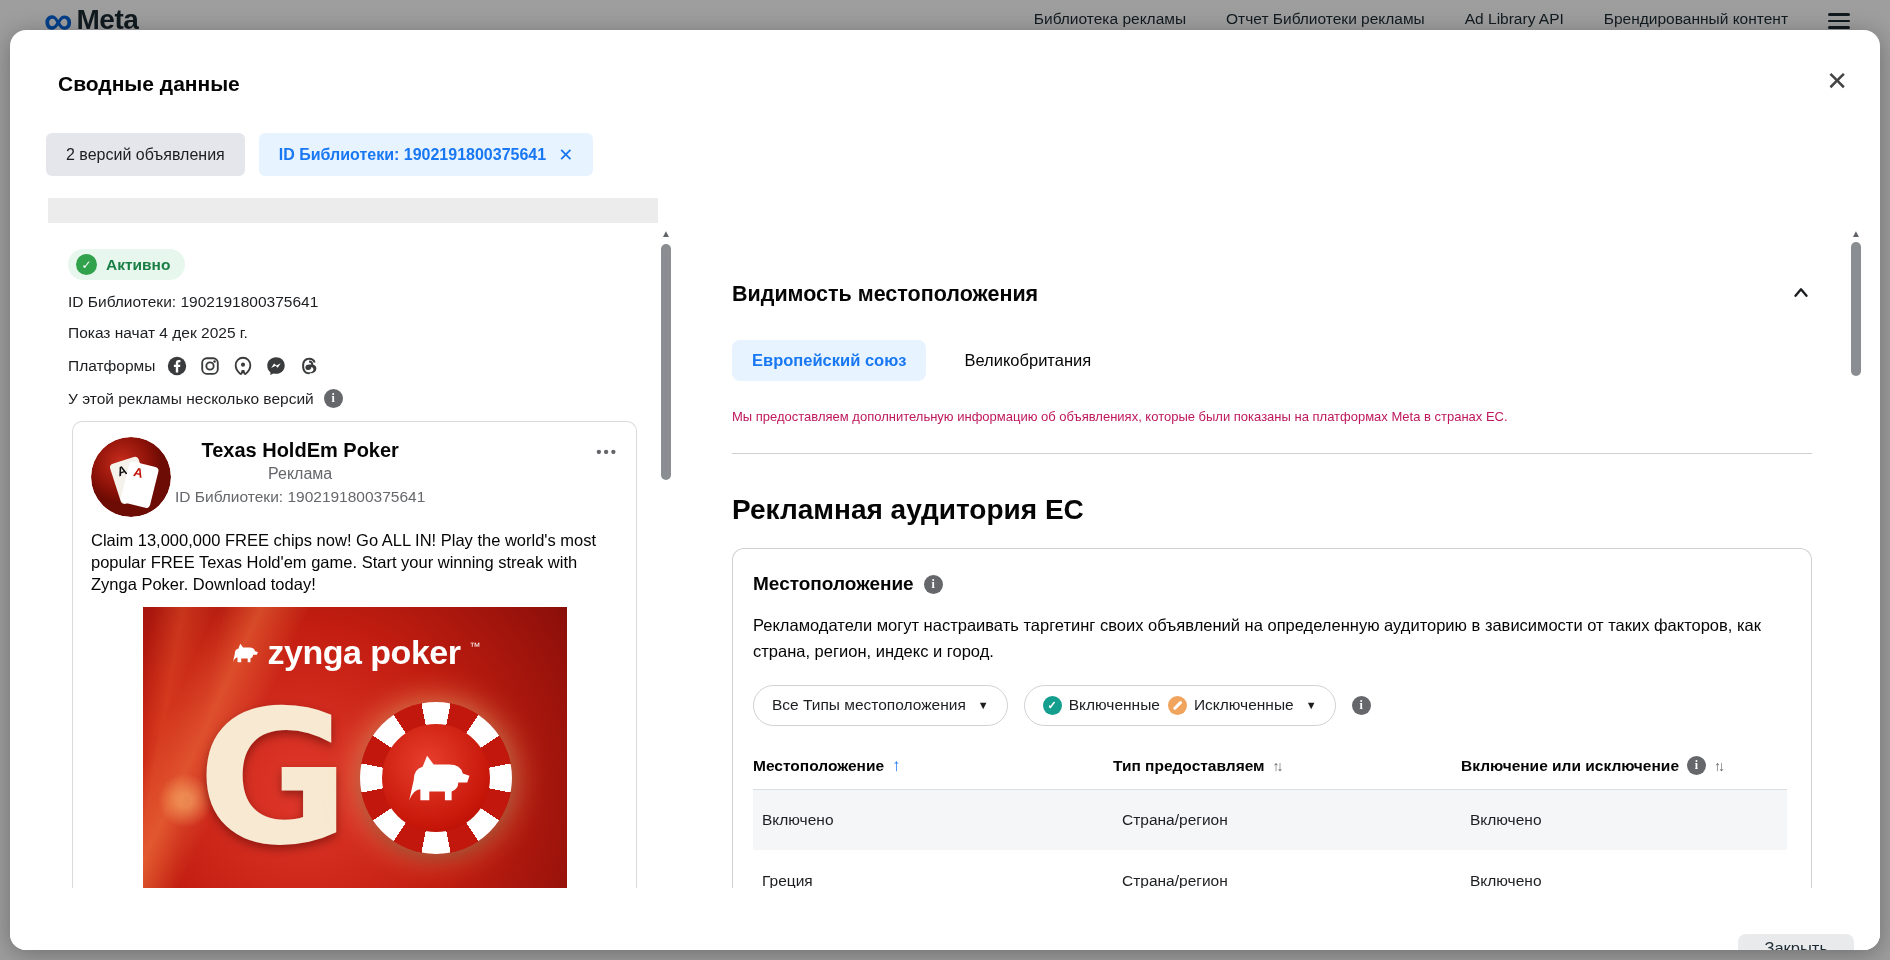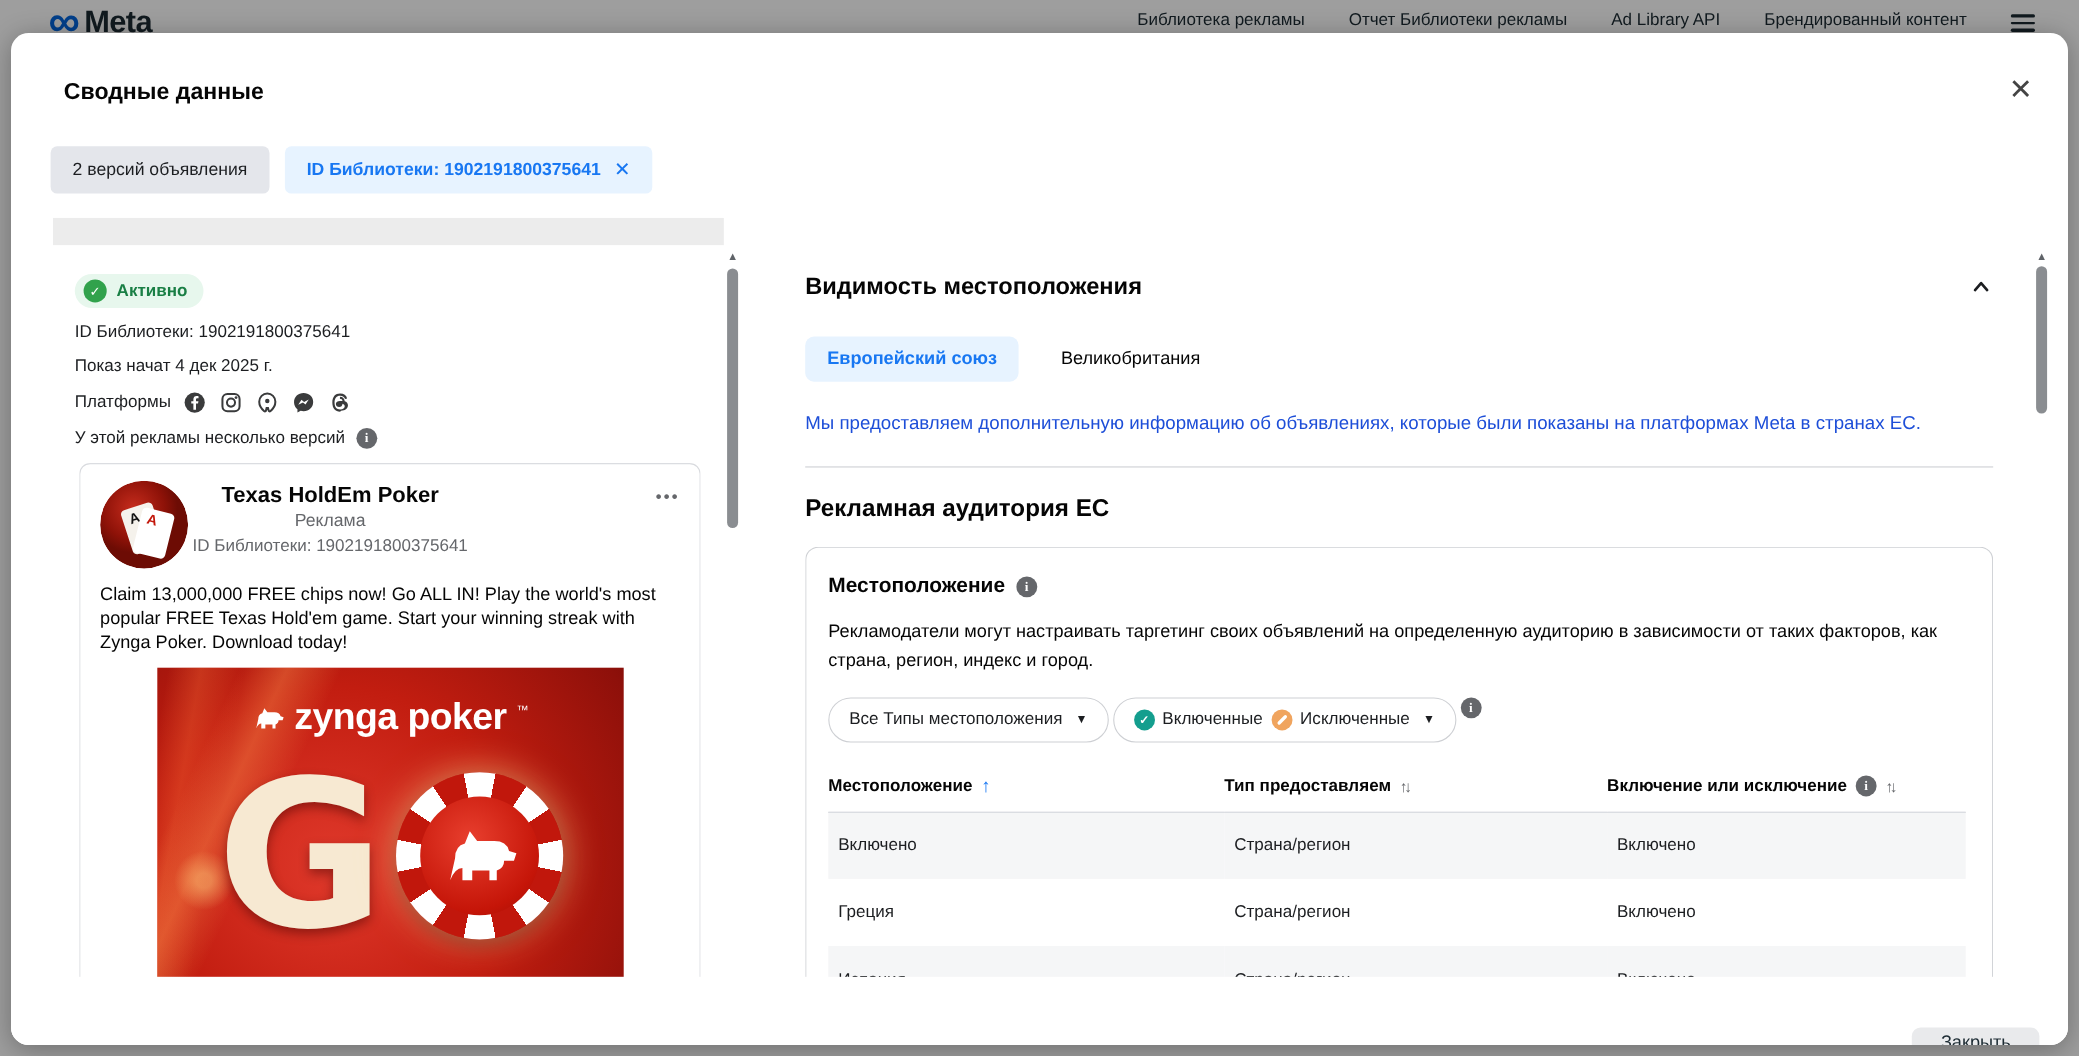--- a/index.html
+++ b/index.html
@@ -89,36 +89,36 @@
           background:radial-gradient(circle at 42% 36%, #e83f2e 0%, #c51508 70%, #9e0e05 100%);
           display:flex; align-items:center; justify-content:center; }
   .poker-chip .inner svg { width:72px; height:58px; }
   .go-allin { position:absolute; top:278px; width:100%; text-align:center;
           font-family:"DejaVu Sans",sans-serif; font-size:104px; font-weight:800; letter-spacing:-3px; color:#f7e9d2;
           text-shadow:0 4px 10px rgba(60,0,0,.45); }
 
   
   .right-pane { flex:1; display:flex; margin-left:44px; }
   .right-content { flex:1; padding:50px 36px 0 14px; }
-  .loc-head-row { display:flex; align-items:center; justify-content:space-between; }
+  .loc-head-row { display:flex; align-items:flex-start; justify-content:space-between;margin-top:34px; }
   .loc-title { font-size:21.5px; font-weight:700; }
   .collapse-btn { cursor:pointer; display:flex; }
   .tabs-row { display:flex; align-items:center; gap:18px; margin-top:33px; }
   .tab { font-size:16.5px; padding:11px 20px; border-radius:8px; cursor:pointer; }
   .tab.active { background:#e7f3ff; color:#1877f2; font-weight:600; }
-  .loc-desc { margin-top:28px; font-size:17px; color:#1d4ed8; }
+  .loc-desc { margin-top:28px; font-size:13px; color:#be185d; }
   .divider { margin-top:29px; border-top:1px solid #ced0d4; }
-  .audience-title { margin-top:24px; font-size:22px; font-weight:700; }
+  .audience-title { margin-top:40px; font-size:28px; font-weight:700; }
 
   .loc-card { margin-top:22px; border:1px solid #ced0d4; border-bottom:none; border-radius:12px 12px 0 0;
               padding:24px 24px 0 20px; height:420px; overflow:hidden; }
   .loc-card-title-row { display:flex; align-items:center; gap:10px; }
   .loc-card-title { font-size:19px; font-weight:700; }
   .loc-card-desc { margin-top:17px; font-size:16.5px; line-height:1.6; color:#050505; max-width:1035px; }
-  .filters-row { margin-top:20px; display:flex; gap:4px; }
+  .filters-row { margin-top:20px; display:flex; align-items:center; gap:16px; }
   .filter-btn { height:41px; border:1px solid #ced0d4; border-radius:21px; background:#fff; display:flex; align-items:center;
                 gap:12px; padding:0 18px; font-size:15.5px; color:#1c1e21; cursor:pointer; }
   .caret { font-size:11px; color:#1c1e21; }
   .mini-ico { width:19px; height:19px; border-radius:50%; color:#fff; font-size:11px; font-weight:700;
               display:inline-flex; align-items:center; justify-content:center; flex:none; }
   .ico-incl { background:#149e8e; }
   .ico-excl { background:#f0a45e; position:relative; }
   .ico-excl::after { content:""; position:absolute; width:11px; height:2.5px; background:#fff; transform:rotate(-45deg); border-radius:2px; }
   .inline-gap { display:inline-flex; align-items:center; gap:7px; }
 

